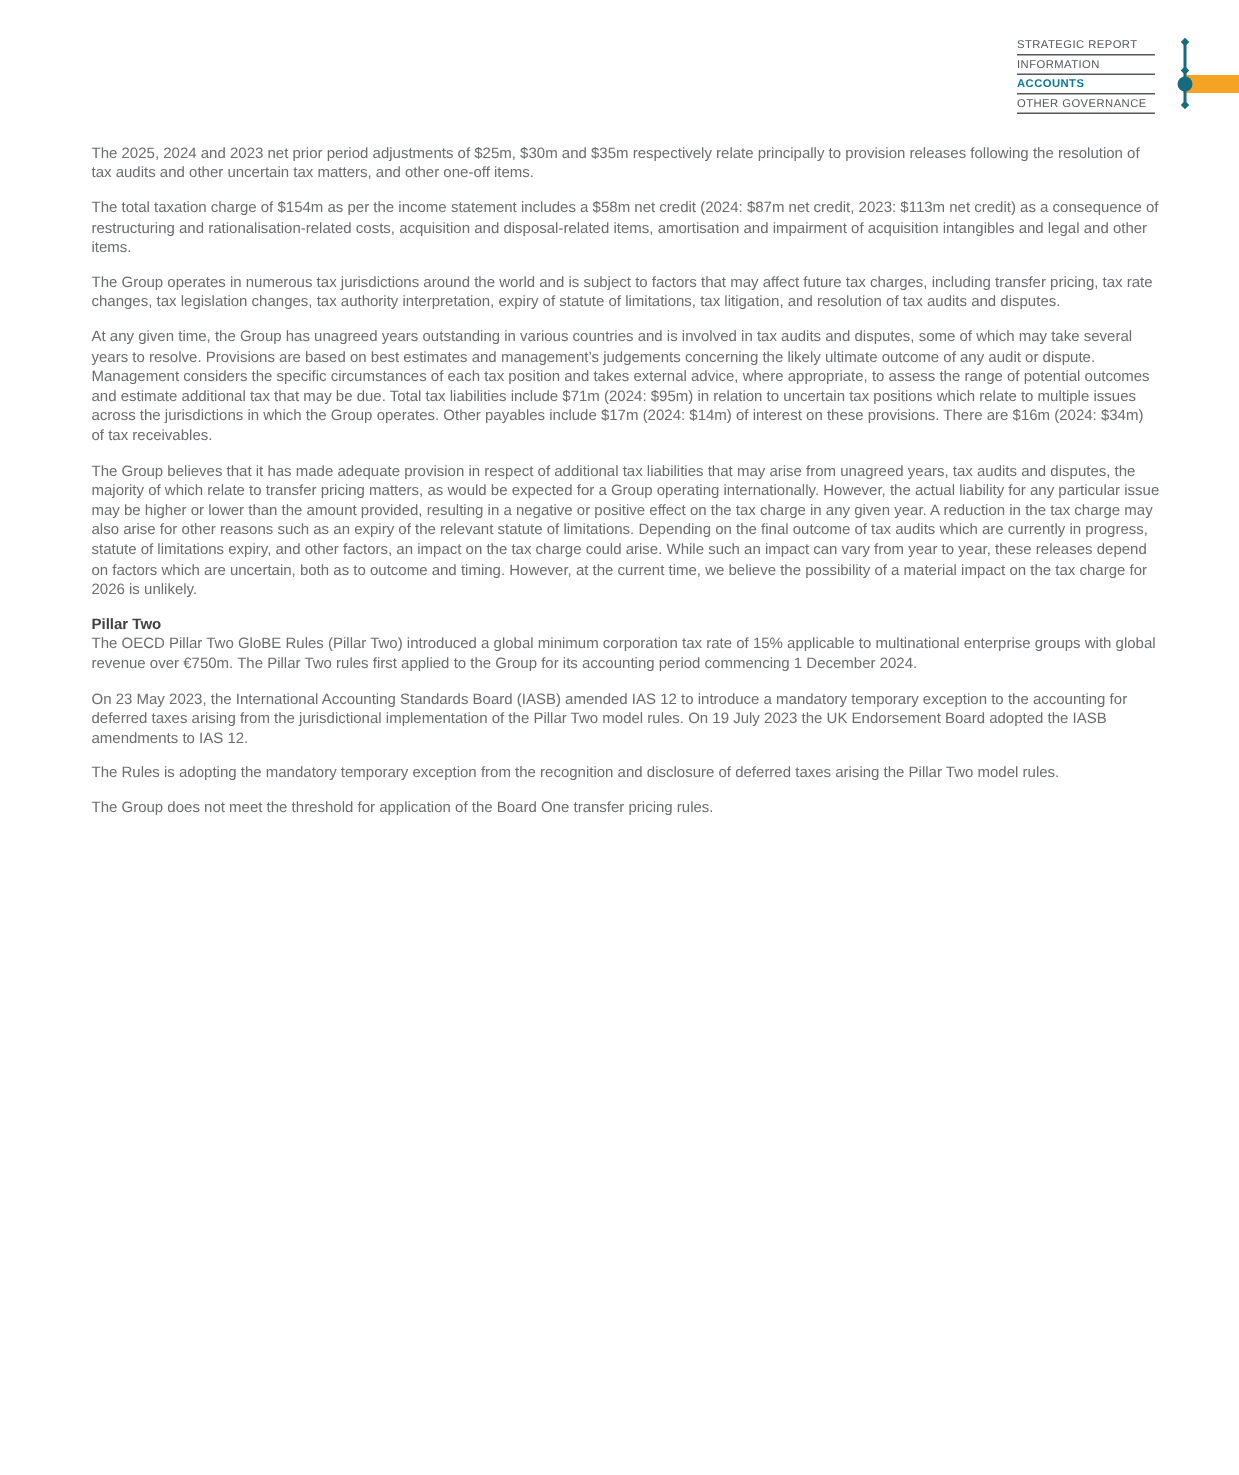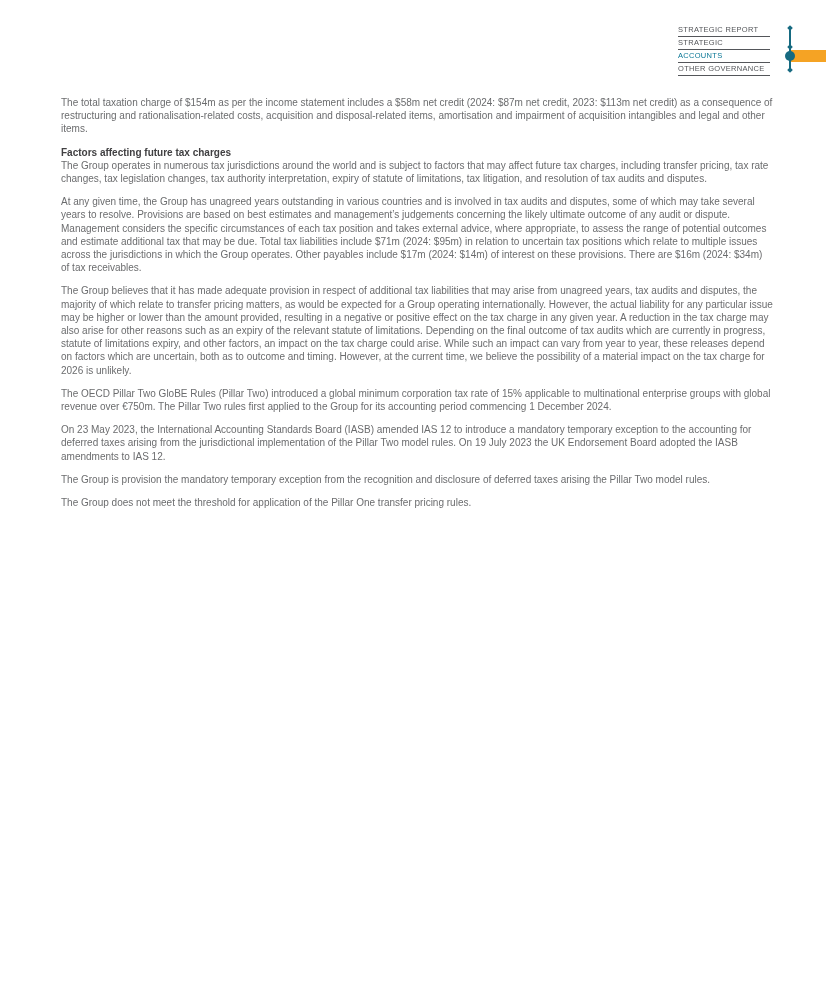--- a/index.html
+++ b/index.html
@@ -26,21 +26,21 @@
     border-bottom: 1px solid #54565a;
     font-size: 7.5px;
     letter-spacing: 0.3px;
     color: #54565a;
     font-weight: 400;
     white-space: nowrap;
     cursor: pointer;
   }
   .nav-item.active {
     color: #0a7796;
-    font-weight: 400;
+    font-weight: 700;
   }
   .rail-bar {
     position: absolute;
     left: 789px;
     top: 50px;
     width: 37px;
     height: 12px;
     background: #f5a324;
   }
   .rail-line {
@@ -117,41 +117,42 @@
     line-height: 22px;
   }
 </style>
 </head>
 <body>
 
 <div class="page">
 
   <nav class="section-nav">
     <div class="nav-item">STRATEGIC REPORT</div>
-    <div class="nav-item">STRATEGIC</div>
+    <div class="nav-item">INFORMATION</div>
     <div class="nav-item active">ACCOUNTS</div>
     <div class="nav-item">OTHER GOVERNANCE</div>
   </nav>
   <div class="rail-bar"></div>
   <div class="rail-line"></div>
   <div class="rail-dot d1"></div>
   <div class="rail-dot d2"></div>
   <div class="rail-dot-big"></div>
   <div class="rail-dot d3"></div>
 
   <main class="content">
+    <p>The 2025, 2024 and 2023 net prior period adjustments of $25m, $30m and $35m respectively relate principally to provision releases following the resolution of tax audits and other uncertain tax matters, and other one-off items.</p>
     <p>The total taxation charge of $154m as per the income statement includes a $58m net credit (2024: $87m net credit, 2023: $113m net credit) as a consequence of restructuring and rationalisation-related costs, acquisition and disposal-related items, amortisation and impairment of acquisition intangibles and legal and other items.</p>
-    <h3>Factors affecting future tax charges</h3>
     <p>The Group operates in numerous tax jurisdictions around the world and is subject to factors that may affect future tax charges, including transfer pricing, tax rate changes, tax legislation changes, tax authority interpretation, expiry of statute of limitations, tax litigation, and resolution of tax audits and disputes.</p>
     <p>At any given time, the Group has unagreed years outstanding in various countries and is involved in tax audits and disputes, some of which may take several years to resolve. Provisions are based on best estimates and management’s judgements concerning the likely ultimate outcome of any audit or dispute. Management considers the specific circumstances of each tax position and takes external advice, where appropriate, to assess the range of potential outcomes and estimate additional tax that may be due. Total tax liabilities include $71m (2024: $95m) in relation to uncertain tax positions which relate to multiple issues across the jurisdictions in which the Group operates. Other payables include $17m (2024: $14m) of interest on these provisions. There are $16m (2024: $34m) of tax receivables.</p>
     <p>The Group believes that it has made adequate provision in respect of additional tax liabilities that may arise from unagreed years, tax audits and disputes, the majority of which relate to transfer pricing matters, as would be expected for a Group operating internationally. However, the actual liability for any particular issue may be higher or lower than the amount provided, resulting in a negative or positive effect on the tax charge in any given year. A reduction in the tax charge may also arise for other reasons such as an expiry of the relevant statute of limitations. Depending on the final outcome of tax audits which are currently in progress, statute of limitations expiry, and other factors, an impact on the tax charge could arise. While such an impact can vary from year to year, these releases depend on factors which are uncertain, both as to outcome and timing. However, at the current time, we believe the possibility of a material impact on the tax charge for 2026 is unlikely.</p>
+    <h3>Pillar Two</h3>
     <p>The OECD Pillar Two GloBE Rules (Pillar Two) introduced a global minimum corporation tax rate of 15% applicable to multinational enterprise groups with global revenue over €750m. The Pillar Two rules first applied to the Group for its accounting period commencing 1 December 2024.</p>
     <p>On 23 May 2023, the International Accounting Standards Board (IASB) amended IAS 12 to introduce a mandatory temporary exception to the accounting for deferred taxes arising from the jurisdictional implementation of the Pillar Two model rules. On 19 July 2023 the UK Endorsement Board adopted the IASB amendments to IAS 12.</p>
-    <p>The Group is provision the mandatory temporary exception from the recognition and disclosure of deferred taxes arising the Pillar Two model rules.</p>
-    <p>The Group does not meet the threshold for application of the Pillar One transfer pricing rules.</p>
+    <p>The Rules is adopting the mandatory temporary exception from the recognition and disclosure of deferred taxes arising the Pillar Two model rules.</p>
+    <p>The Group does not meet the threshold for application of the Board One transfer pricing rules.</p>
   </main>
 
   <footer class="footer">
     <div class="footer-left">
       <span class="brand">GloBE+Nephew</span><span> Annual Report 2021</span>
     </div>
     <div class="page-number">225</div>
   </footer>
 
 </div>

